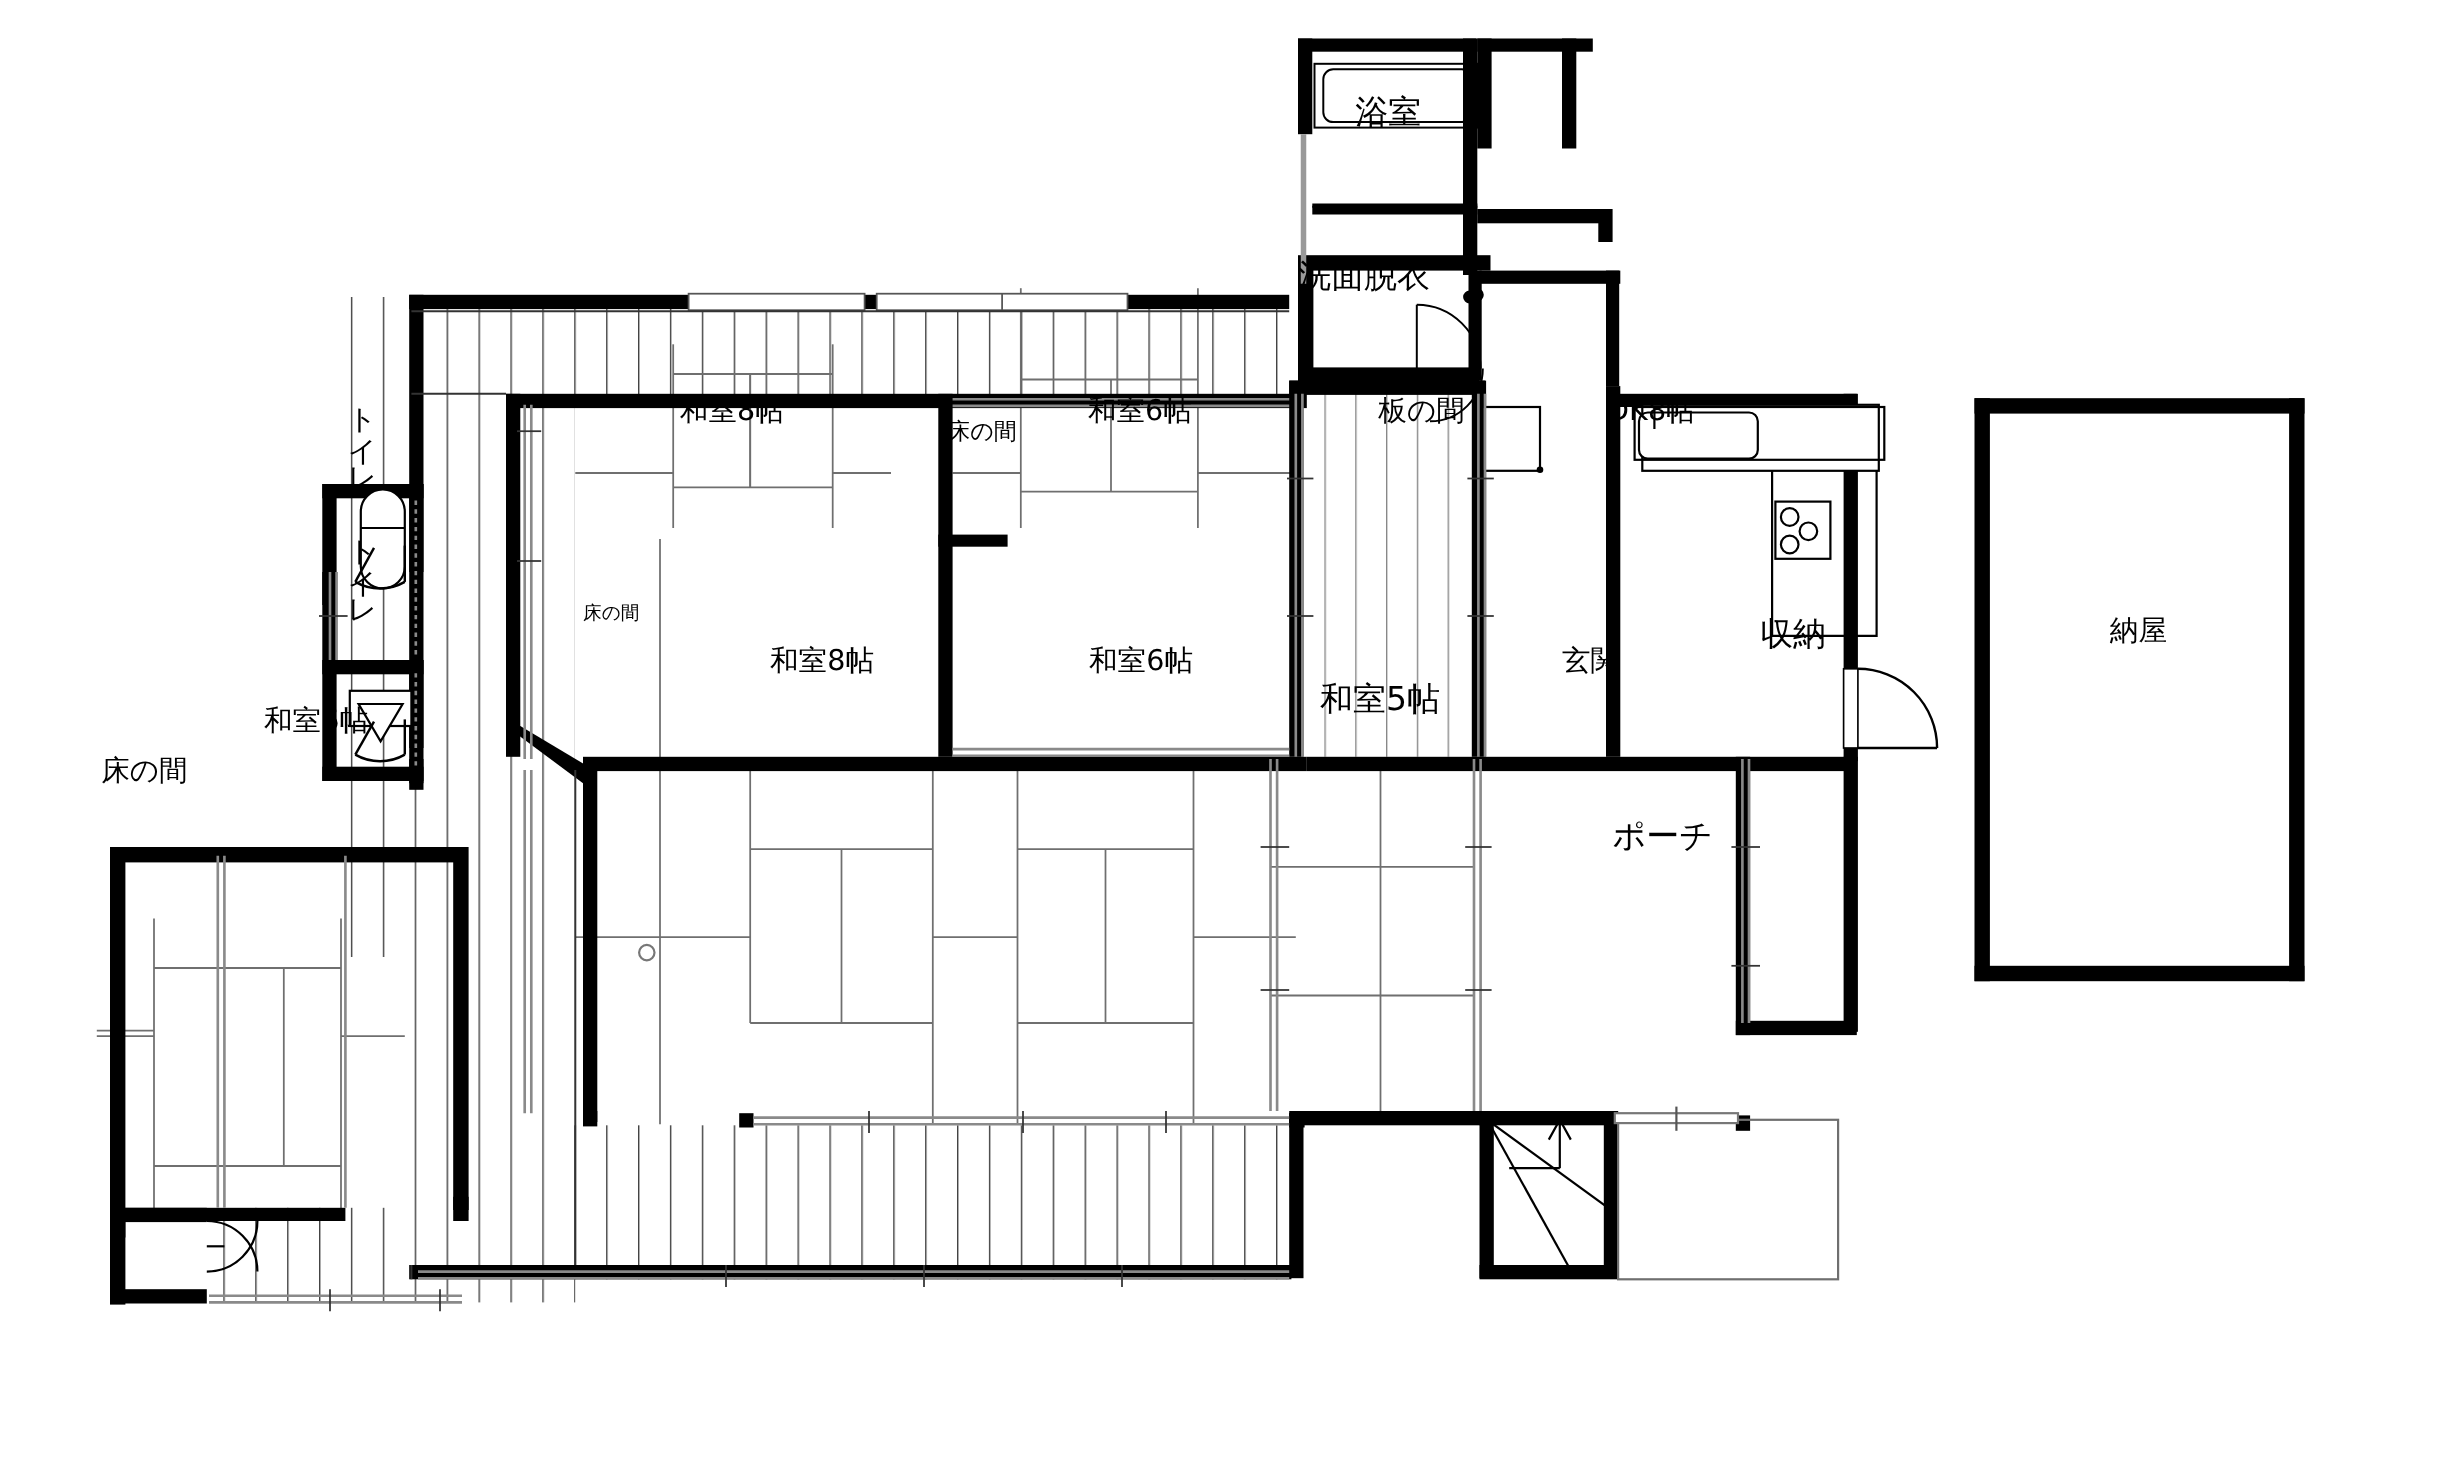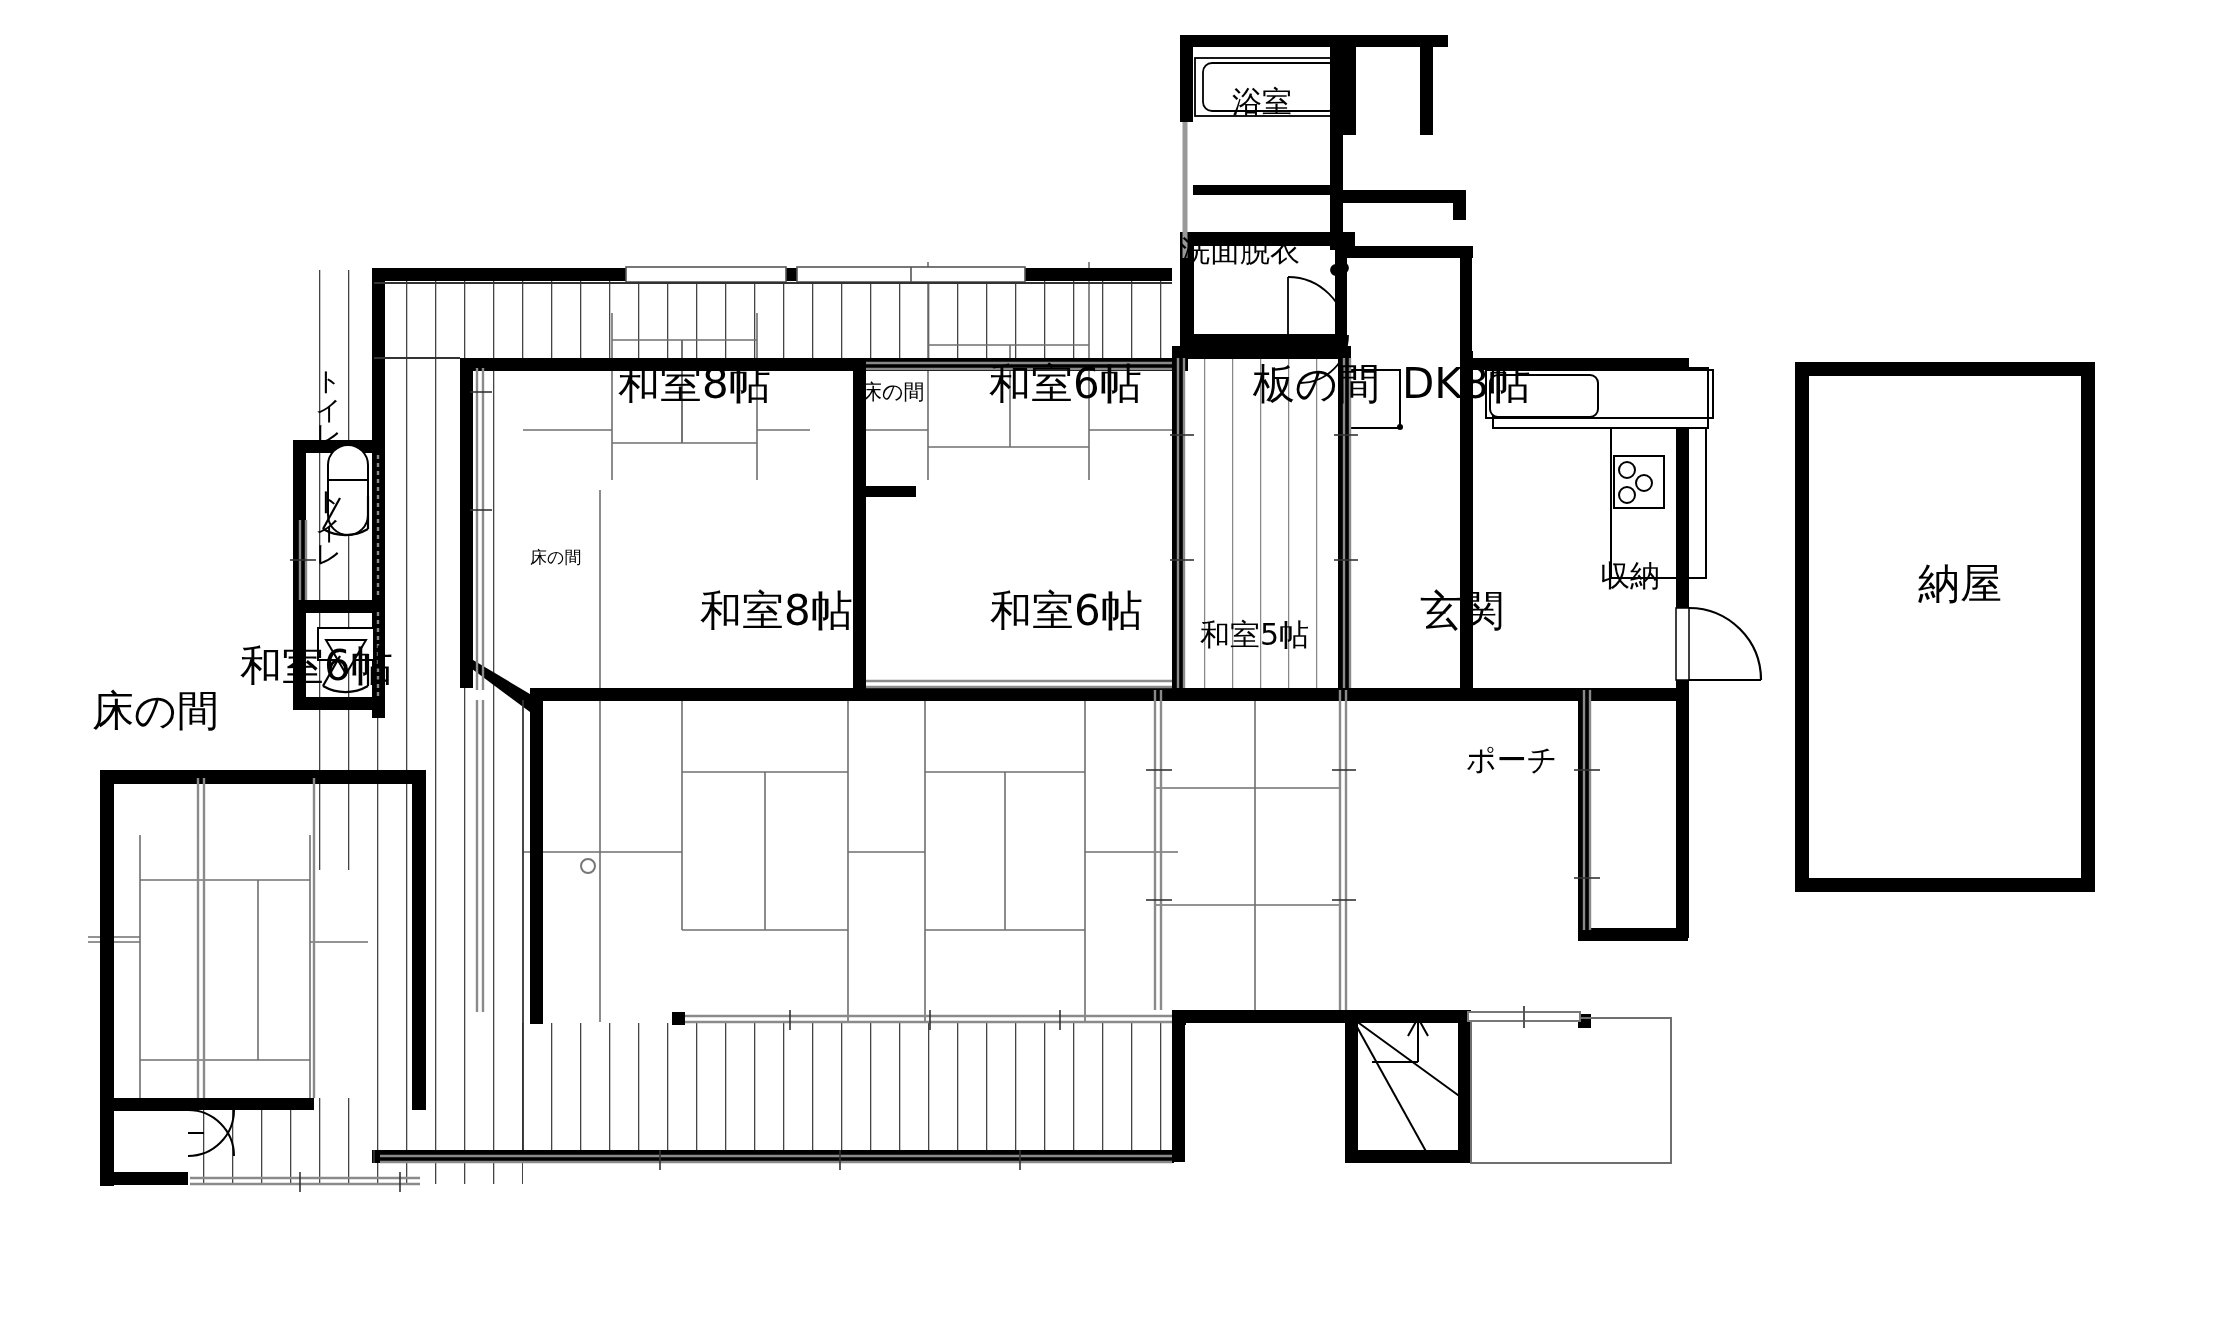--- a/index.html
+++ b/index.html
@@ -1,20 +1,20 @@
 <!DOCTYPE html>
 <html><head>
 <meta charset="utf-8">
 <style>
   html,body{margin:0;padding:0;background:#ffffff;}
   body{font-family:"DejaVu Sans","Liberation Sans",sans-serif;}
   #plan{position:relative;width:2218px;height:1336px;background:#fff;overflow:hidden;}
   #plan svg{position:absolute;left:0;top:0;}
   .lbl{position:absolute;color:#000;white-space:nowrap;font-family:"DejaVu Sans","Liberation Sans",sans-serif;}
-  .lbl-xl{font-size:42px;}
+  .lbl-xl{font-size:26px;}
   .lbl-lg{font-size:30px;}
   .lbl-md{font-size:26px;}
   .lbl-sm{font-size:21px;}
   .lbl-xs{font-size:17px;}
   .lbl-vert{writing-mode:vertical-rl;text-orientation:upright;letter-spacing:-2px;}
 </style>
 </head>
 <body>
 
 <div id="plan">
@@ -353,21 +353,21 @@
 </svg>
 
 <div class="lbl lbl-lg" style="left:1232px;top:82px;">浴室</div>
 <div class="lbl lbl-lg" style="left:1180px;top:188px;margin-top:43px;">洗面脱衣</div>
 <div class="lbl lbl-md lbl-vert" style="left:312px;top:352px;">トイレ</div>
 <div class="lbl lbl-md lbl-vert" style="left:312px;top:472px;">トイレ</div>
 <div class="lbl lbl-xl" style="left:618px;top:356px;">和室8帖</div>
 <div class="lbl lbl-sm" style="left:861px;top:378px;">床の間</div>
 <div class="lbl lbl-xl" style="left:989px;top:356px;">和室6帖</div>
 <div class="lbl lbl-xl" style="left:1212px;top:356px;margin-left:41px;">板の間</div>
-<div class="lbl lbl-xl" style="left:1402px;top:356px;">DK8帖</div>
+<div class="lbl lbl-xl" style="left:1461px;top:356px;">DK8帖</div>
 <div class="lbl lbl-xs" style="left:530px;top:546px;">床の間</div>
 <div class="lbl lbl-xl" style="left:700px;top:583px;">和室8帖</div>
 <div class="lbl lbl-xl" style="left:990px;top:583px;">和室6帖</div>
 <div class="lbl lbl-lg" style="left:1200px;top:615px;">和室5帖</div>
 <div class="lbl lbl-xl" style="left:1420px;top:583px;">玄関</div>
 <div class="lbl lbl-lg" style="left:1600px;top:556px;">収納</div>
 <div class="lbl lbl-lg" style="left:1466px;top:740px;font-family:Liberation Mono, monospace;">ポーチ</div>
 <div class="lbl lbl-xl" style="left:240px;top:638px;">和室6帖</div>
 <div class="lbl lbl-xl" style="left:92px;top:683px;">床の間</div>
 <div class="lbl lbl-xl" style="left:1918px;top:556px;">納屋</div>

